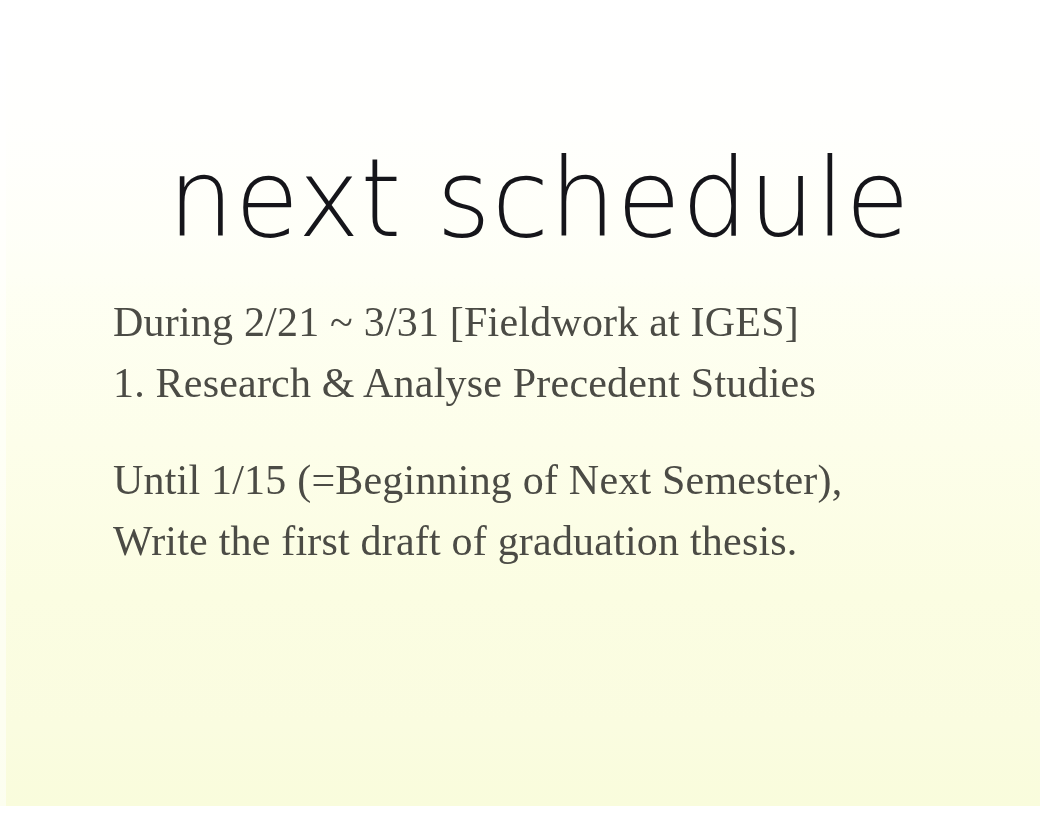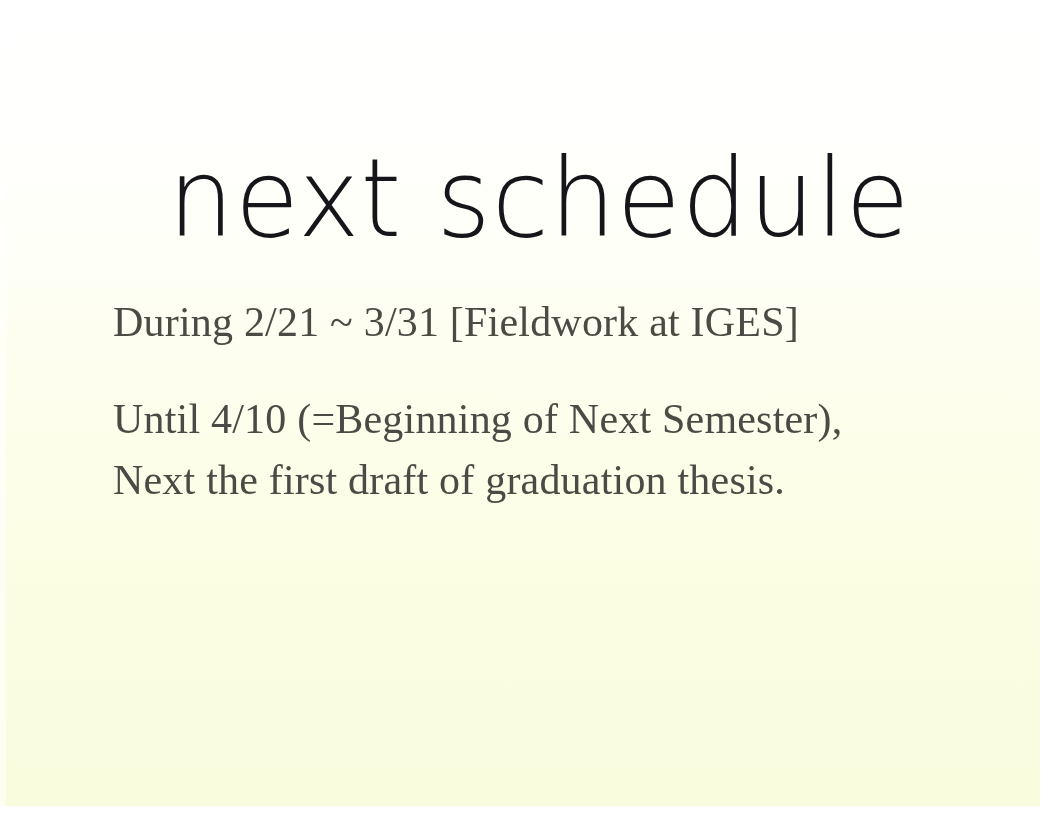--- a/index.html
+++ b/index.html
@@ -106,24 +106,25 @@
 <div id="slide">
 
   <div id="trim-left"></div>
 
   <h1 id="title">next schedule</h1>
 
   <div id="body-copy">
 
     <span class="line osf">During 2/21 ~ 3/31 [Fieldwork at IGES]</span>
 
+    <span class="line osf">1. Research &amp; Analyse Precedent Studies</span>
 
 
     <span class="spacer"></span>
 
-    <span class="line osf">Until 4/10 (=Beginning of Next Semester),</span>
+    <span class="line osf">Until 1/15 (=Beginning of Next Semester),</span>
 
-    <span class="line osf">Next the first draft of graduation thesis.</span>
+    <span class="line osf">Write the first draft of graduation thesis.</span>
 
   </div>
 </div>
 
 <div id="trim-bottom"></div>
 
 </body></html>

